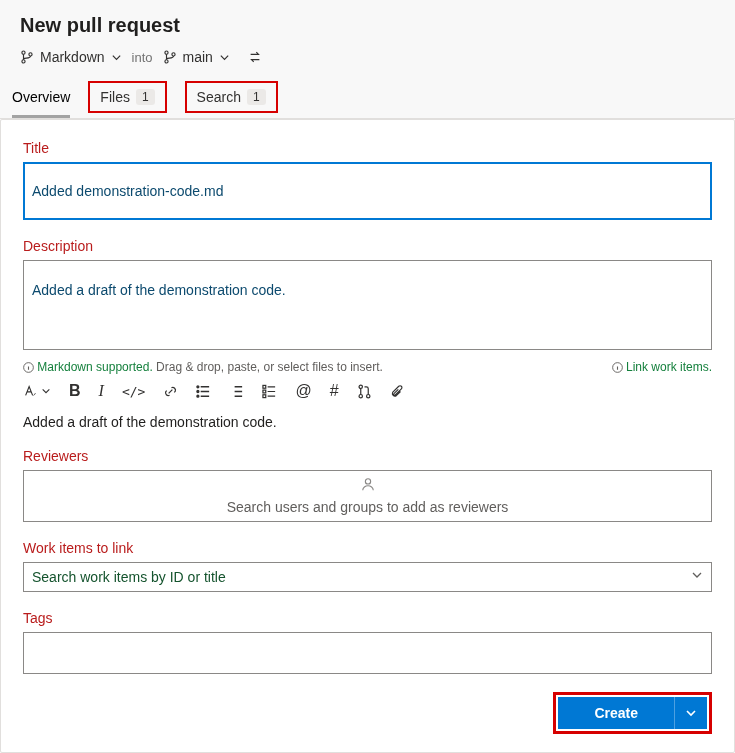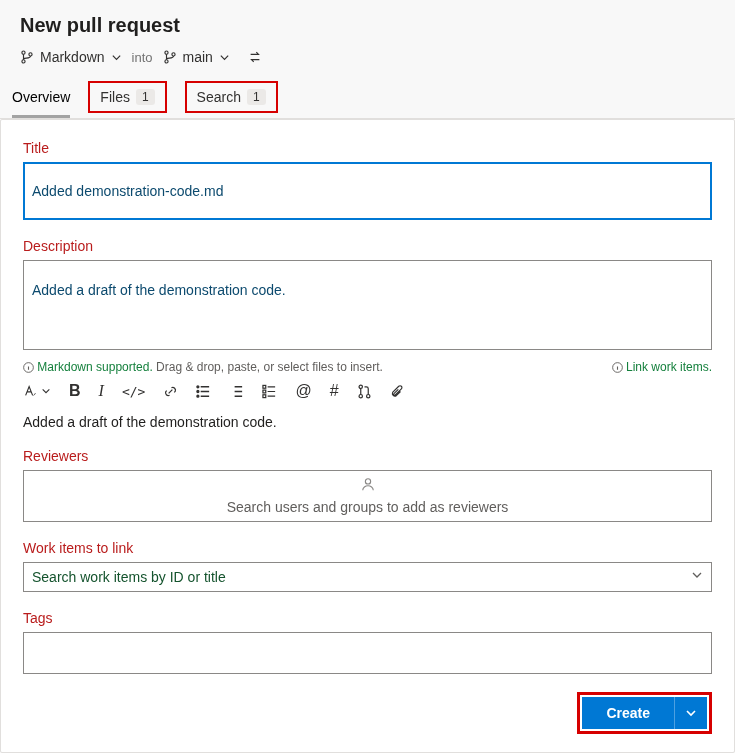--- a/index.html
+++ b/index.html
@@ -28,21 +28,21 @@
   .toolbar .tb { cursor:pointer; font-size:15px; display:flex; align-items:center; }
   .preview { margin-top:14px; font-size:14px; color:#201f1e; }
   .row-head { display:flex; justify-content:space-between; align-items:center; margin-bottom:6px; }
   .add-reviewers { font-weight:600; font-size:14px; cursor:pointer; }
   .search { display:flex; align-items:center; gap:8px; border:1px solid #8a8886; padding:6px 8px; color:#605e5c;flex-direction:column; }
   .select { display:flex; justify-content:space-between; align-items:flex-start; border:1px solid #8a8886; padding:6px 8px; color:#14532d; }
   .tags { height:30px; border:1px solid #8a8886; }
   .footer { display:flex; justify-content:flex-end; margin-top:12px; }
   .create-wrap { border:3px solid #d60000; padding:2px; }
   .create-btn { display:flex; }
-  .create-main { background:#0078d4; color:#fff; font-size:14px; font-weight:600; padding:8px 24px; border:none; cursor:pointer; }
+  .create-main { background:#0078d4; color:#fff; font-size:14px; font-weight:600; padding:8px 36px; border:none; cursor:pointer; }
   .create-drop { background:#0078d4; color:#fff; border:none; border-left:1px solid rgba(255,255,255,.3); padding:8px 10px; cursor:pointer; }
   svg { display:block; }
   .muted { color:#605e5c;text-align:right; }
 </style>
 </head>
 <body>
 
 <div class="header">
   <div class="title">New pull request</div>
   <div class="branch-row">

